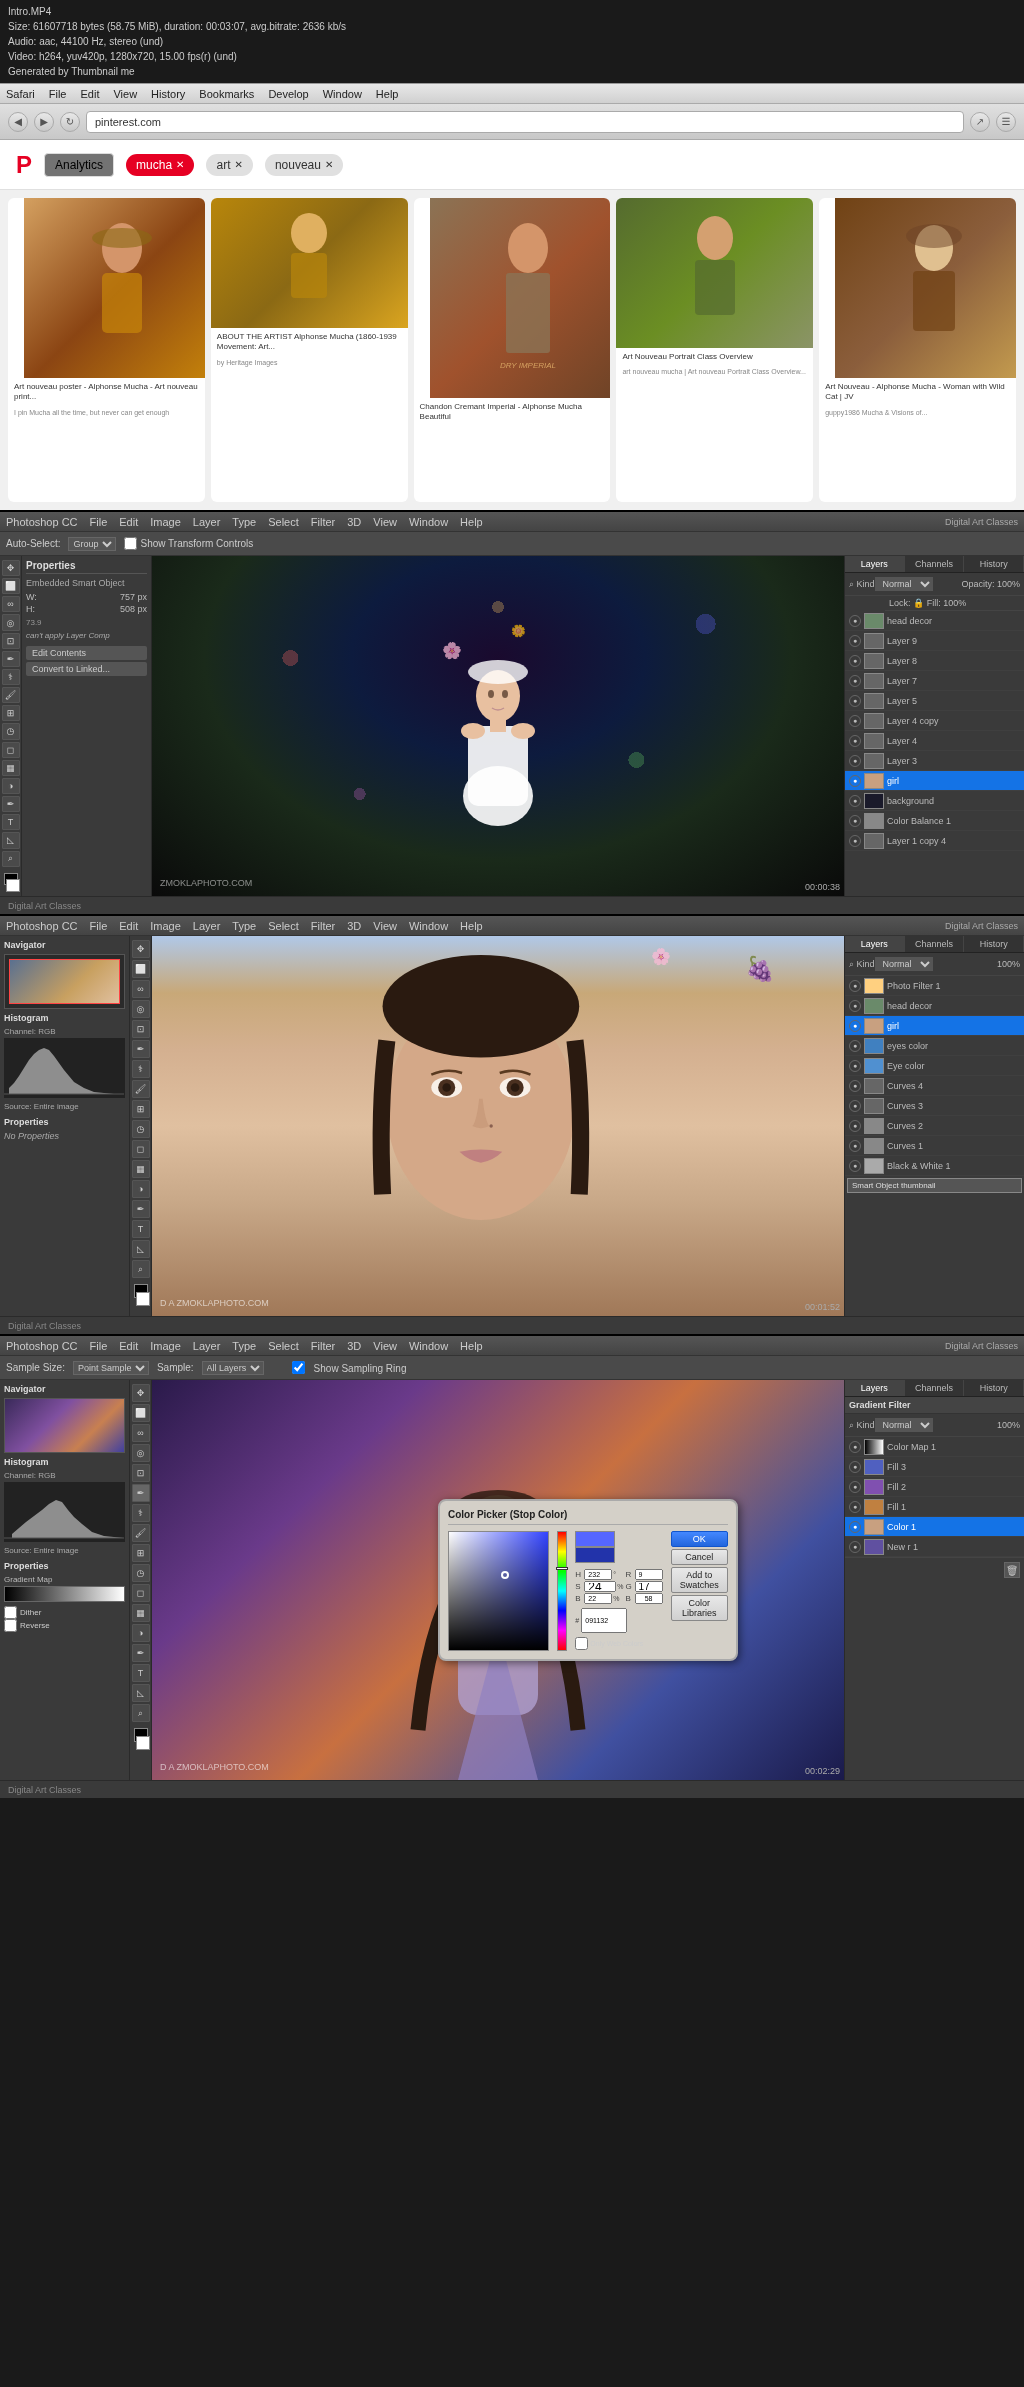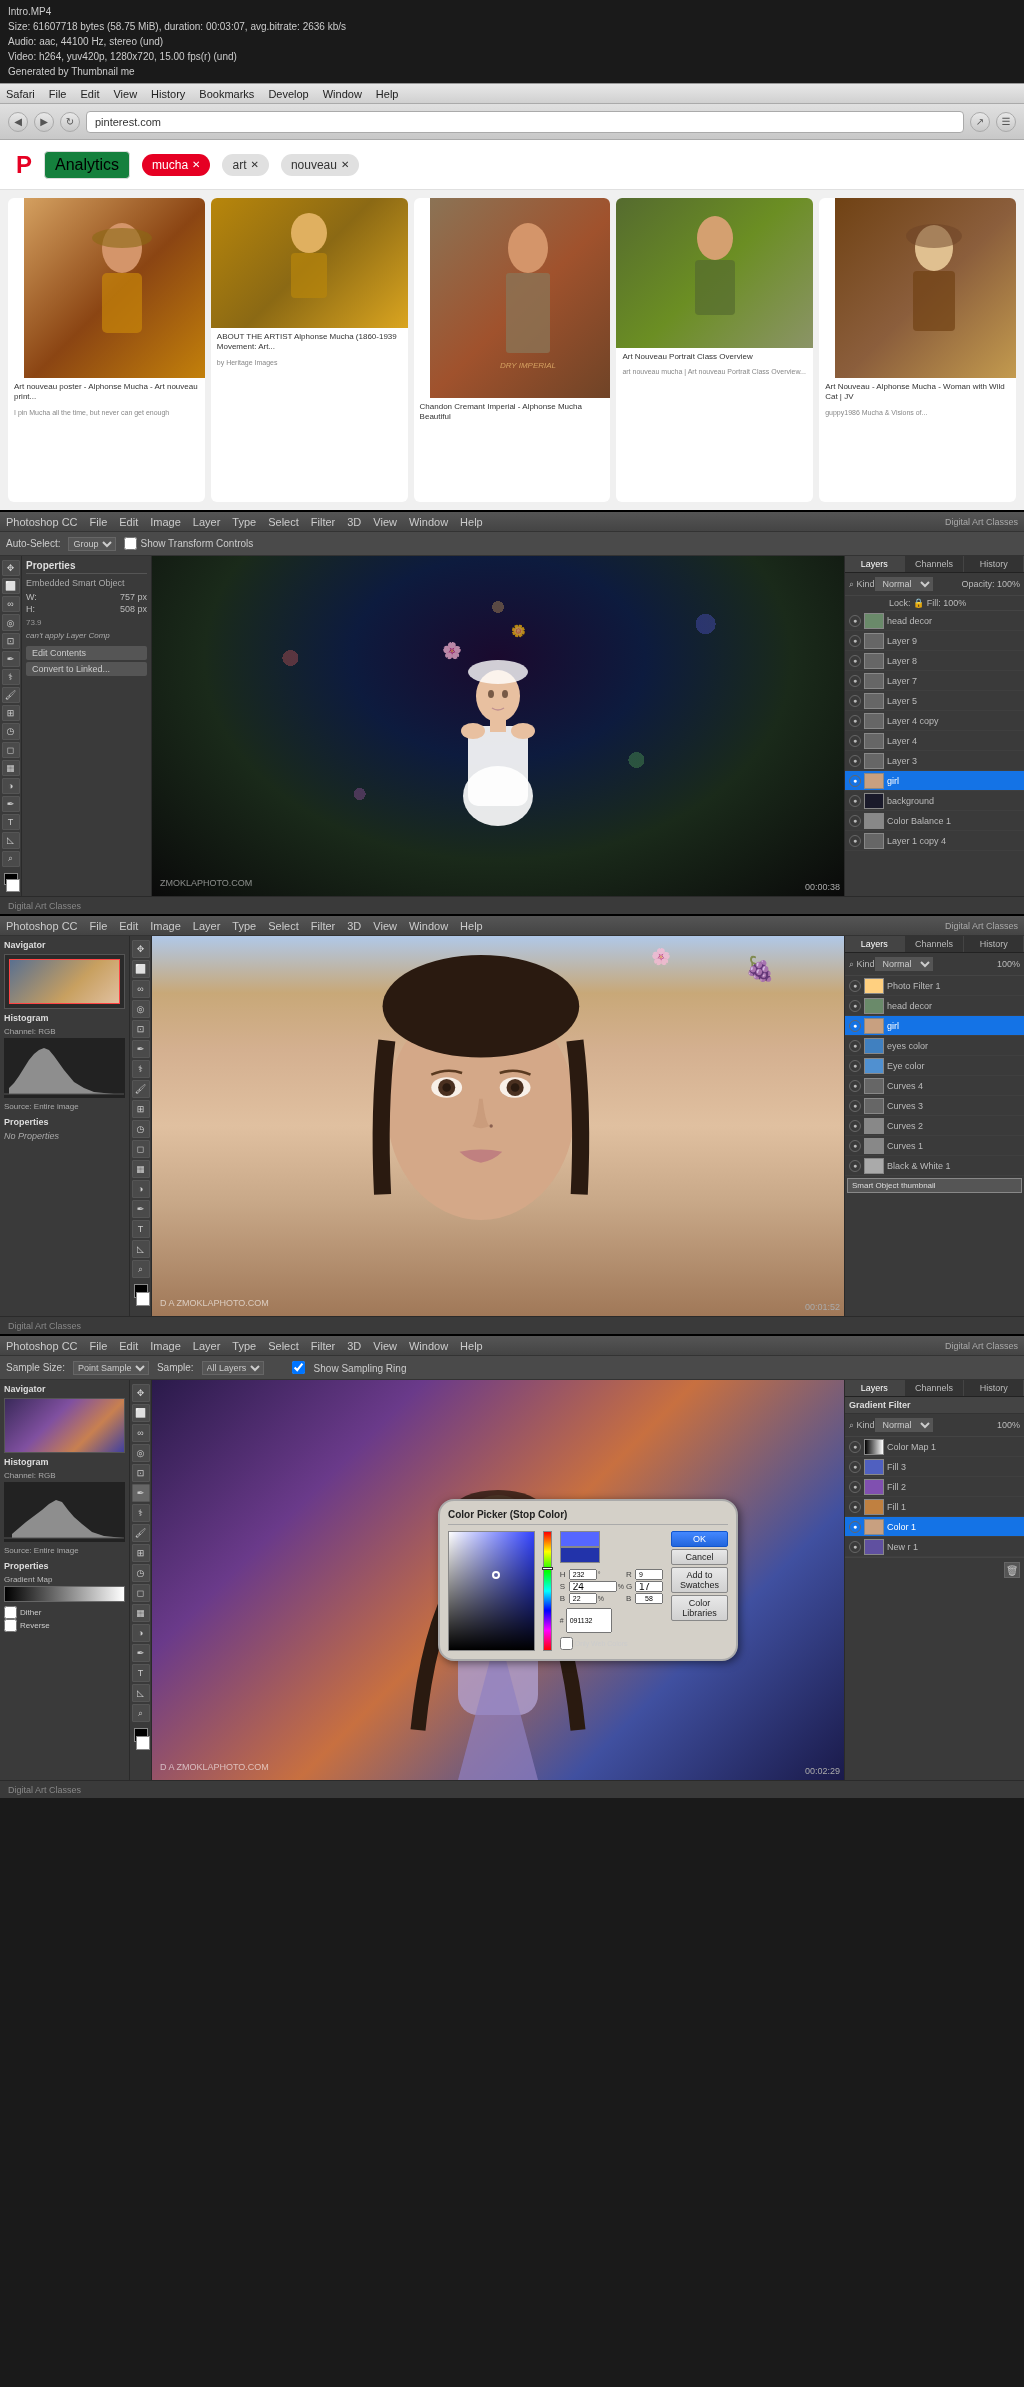--- a/index.html
+++ b/index.html
@@ -83,25 +83,25 @@
       padding: 0 16px;
       border-bottom: 1px solid #e0e0e0;
       gap: 12px;
     }
     .pinterest-logo {
       color: #E60023;
       font-size: 24px;
       font-weight: bold;
     }
     .analytics-btn {
-      background: #15803d;
+      background: #737373;
       border: 1px solid #ddd;
       padding: 4px 10px;
       border-radius: 4px;
-      font-size: 16px;
+      font-size: 12px;
       cursor: pointer;
     }
     .search-tag {
       padding: 4px 10px;
       border-radius: 14px;
       font-size: 12px;
       display: flex;
       align-items: center;
       gap: 4px;
     }
@@ -405,21 +405,21 @@
     }
 
     .color-picker-overlay {
       position: absolute;
       top: 50%;
       left: 50%;
       transform: translate(-20%, -50%);
       width: 300px;
       background: #d4d0c8;
       border: 2px solid #aaa;
-      border-radius: 16px;
+      border-radius: 8px;
       padding: 8px;
       z-index: 10;
       box-shadow: 2px 2px 8px rgba(0,0,0,0.5);
     }
     .dialog-title {
       font-size: 10px;
       font-weight: bold;
       color: #222;
       margin-bottom: 6px;
       padding-bottom: 4px;
@@ -1080,21 +1080,21 @@
 
             <div style="display:flex;gap:2px;">
               <div>
                 <div style="display:flex;align-items:center;gap:1px;margin-bottom:1px;">
                   <label style="width:8px;color:#444;">H</label>
                   <input type="text" value="232" style="width: 28px; height: 11px; font-size: 7px; padding: 0px 2px;">
                   <span style="font-size:7px;color:#444;">°</span>
                 </div>
                 <div style="display:flex;align-items:center;gap:1px;margin-bottom:1px;">
                   <label style="width:8px;color:#444;">S</label>
-                  <input type="text" value="24" style="width: 48px; height: 11px; font-size: 10px; padding: 0px 2px;">
+                  <input type="text" value="24" style="width: 32px; height: 11px; font-size: 12px; padding: 0px 2px;">
                   <span style="font-size:7px;color:#444;">%</span>
                 </div>
                 <div style="display:flex;align-items:center;gap:1px;">
                   <label style="width:8px;color:#444;">B</label>
                   <input type="text" value="22" style="width: 28px; height: 11px; font-size: 7px; padding: 0px 2px;">
                   <span style="font-size:7px;color:#444;">%</span>
                 </div>
               </div>
               <div>
                 <div style="display:flex;align-items:center;gap:1px;margin-bottom:1px;">

